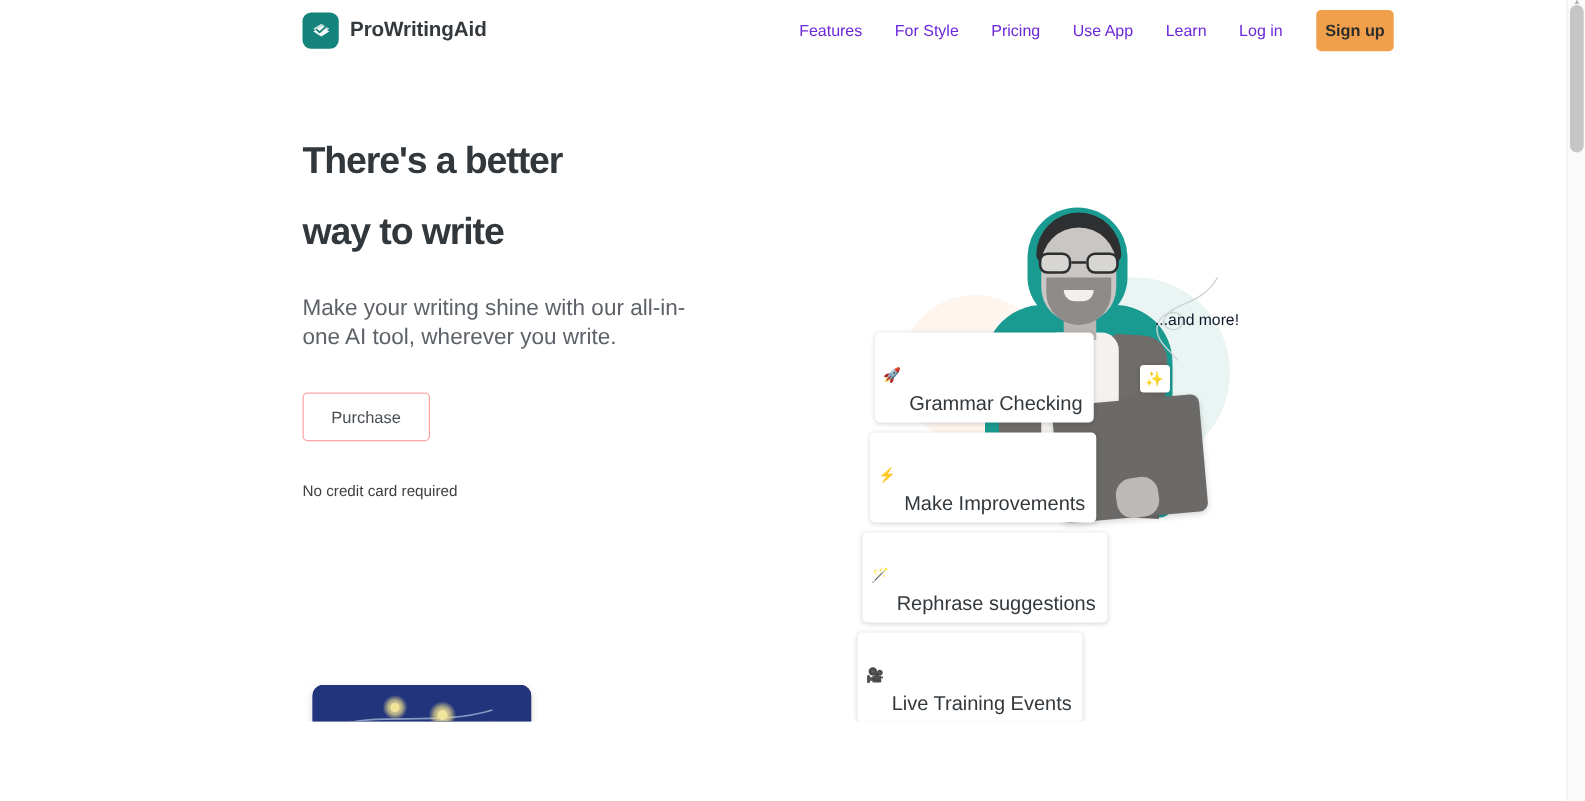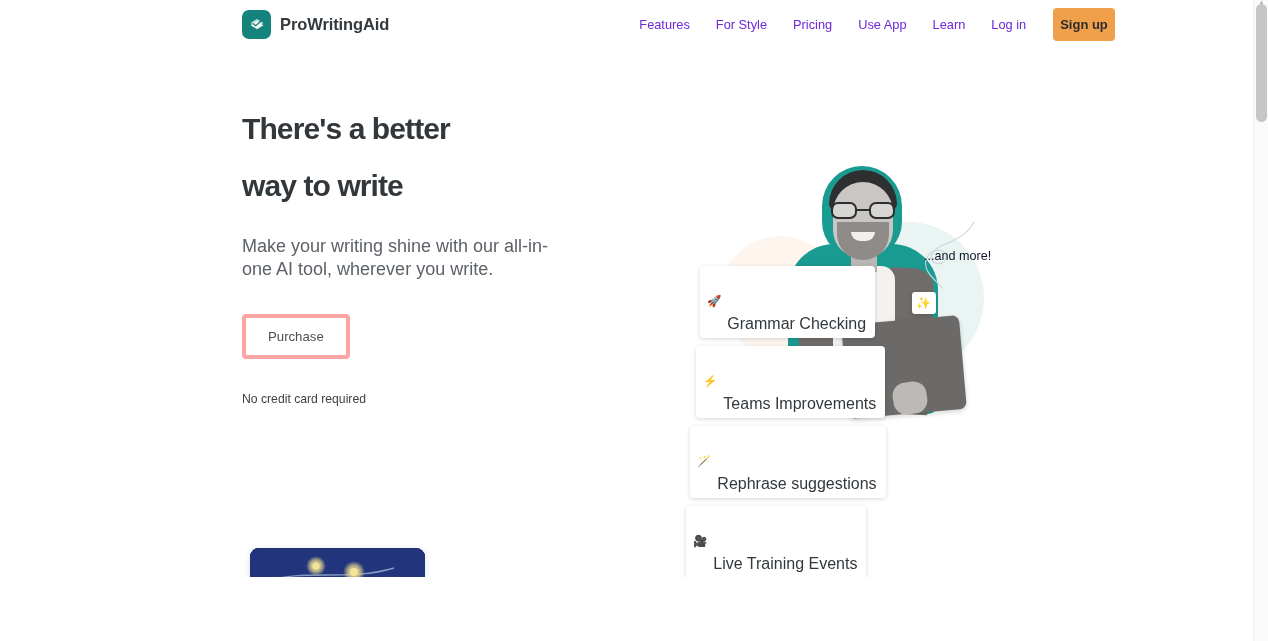--- a/index.html
+++ b/index.html
@@ -137,21 +137,21 @@
   .btn-primary .free-note {
     font-weight: 400;
     font-size: 11.5px;
     opacity: .92;
     margin-left: 3px;
   }
 
   .btn-outline {
     background: #ffffff;
     color: #4a4f54;
-    border: 4px solid #fca5a5;
+    border: 1px solid #fca5a5;
     border-radius: 4px;
     font-size: 13.2px;
     padding: 11px 22px;
     cursor: pointer;
     white-space: nowrap;
   }
 
   .hero-note {
     margin-top: 33px;
     font-size: 12.2px;
@@ -511,21 +511,21 @@
         <div class="p-hand"></div>
       </div>
 
       <div class="chips">
         <div class="chip">
           <span class="chip-icon">🚀</span>
           <span class="chip-label">Grammar Checking</span>
         </div>
         <div class="chip">
           <span class="chip-icon">⚡</span>
-          <span class="chip-label">Teams Improvements</span>
+          <span class="chip-label">Make Improvements</span>
         </div>
         <div class="chip">
           <span class="chip-icon">🪄</span>
           <span class="chip-label">Rephrase suggestions</span>
         </div>
         <div class="chip">
           <span class="chip-icon">🎥</span>
           <span class="chip-label">Live Training Events</span>
         </div>
       </div>

